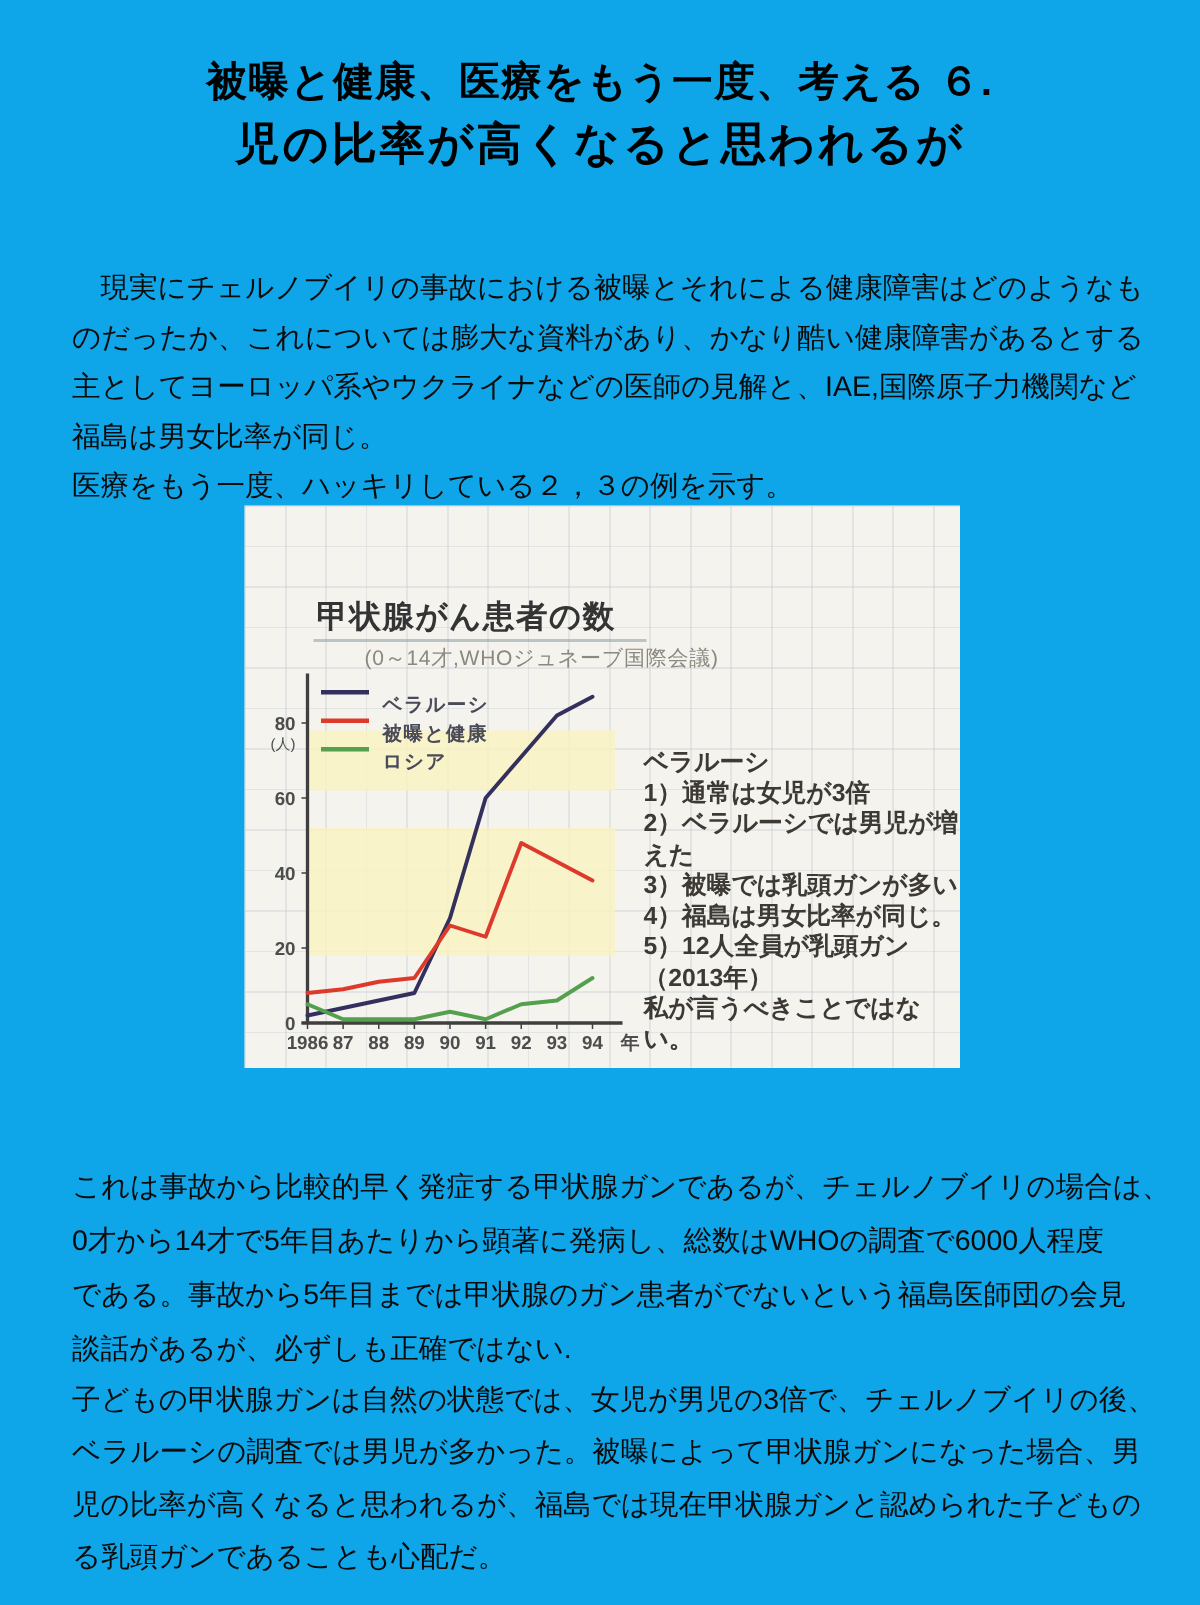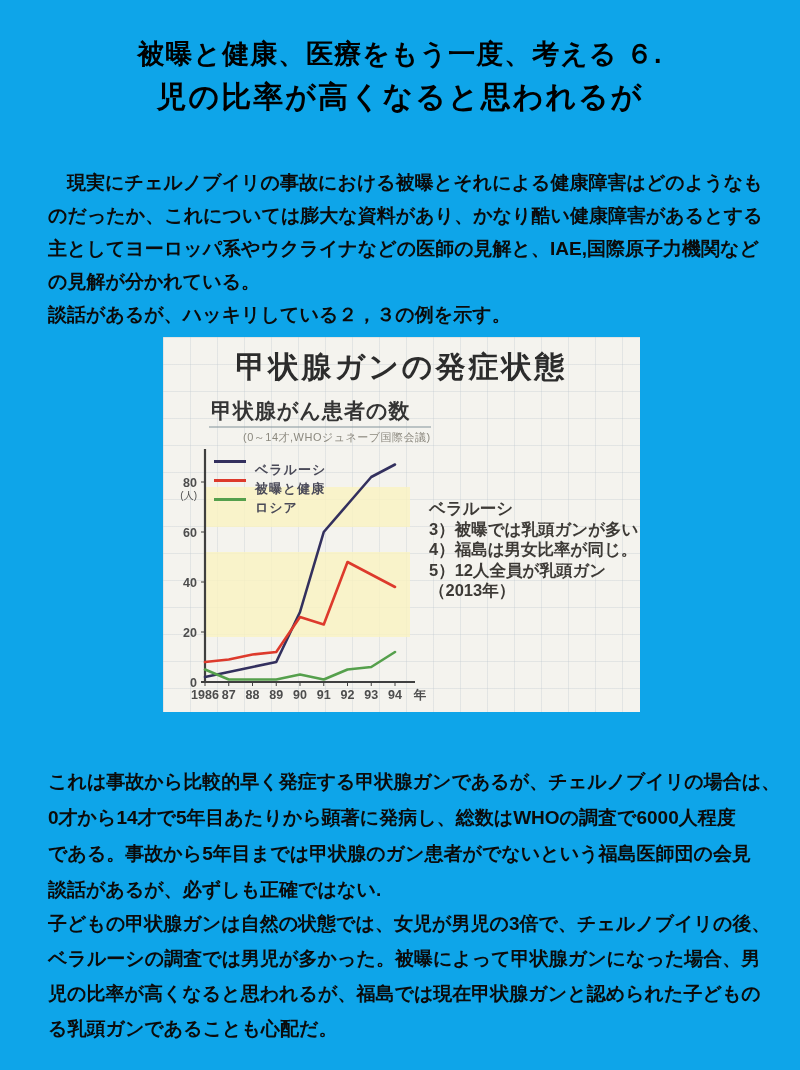--- a/index.html
+++ b/index.html
@@ -6,38 +6,38 @@
   .page {
     position:relative; width:800px; height:1070px; background:#0ea5e9;
     font-family:"Liberation Sans","DejaVu Sans",sans-serif;
     color:#0b0b0b; overflow:hidden;
   }
   
   .doc-title { position:absolute; top:34px; left:0; width:800px; text-align:center; font-weight:700; color:#000; }
   .doc-title .t1 { font-size:27px; letter-spacing:1px; line-height:40px; }
   .doc-title .t2 { font-size:30px; letter-spacing:2px; line-height:46px; }
   
-  .para { position:absolute; left:48px; width:712px; font-weight:700; }
+  .para { position:absolute; left:48px; width:712px; font-weight:400;margin-top:10px; }
   .para .line { white-space:pre; }
   .para1 { top:166px; font-size:19px; line-height:33px; }
   .para2 { top:764px; font-size:19px; line-height:36px; }
   .para3 { top:906px; font-size:19px; line-height:35px; }
   
   .scan {
     position:absolute; left:163px; top:337px; width:477px; height:375px;
     background-color:#f4f3ee;
     background-image:
       repeating-linear-gradient(to right,  rgba(185,195,203,0.30) 0px, rgba(185,195,203,0.30) 1px, transparent 1px, transparent 27px),
       repeating-linear-gradient(to bottom, rgba(185,195,203,0.30) 0px, rgba(185,195,203,0.30) 1px, transparent 1px, transparent 27px);
   }
   .scan-title { position:absolute; top:10px; left:0; width:100%; text-align:center;
     font-size:30px; font-weight:600; letter-spacing:3px; color:#2c2c2c; }
   .scan-subtitle { position:absolute; left:48px; top:60px; font-size:21px; font-weight:700; color:#343434; letter-spacing:1px; }
   .scan-subline { position:absolute; left:46px; top:89px; width:222px; height:2px; background:#8d9aa2; opacity:.55; }
-  .scan-caption { position:absolute; left:80px; top:93px; font-size:11px; color:#8b887e; letter-spacing:0.5px;text-align:right; }
+  .scan-caption { position:absolute; left:80px; top:93px; font-size:14px; color:#8b887e; letter-spacing:0.5px;text-align:right; }
   .chart-svg { position:absolute; left:0; top:0; }
   .legend { position:absolute; left:51px; top:115px; }
   .legend-row { display:flex; align-items:center; height:19px; }
   .legend-swatch { width:32px; height:3px; margin-right:9px; }
   .legend-label { font-size:13px; font-weight:600; color:#4a4a58; letter-spacing:1px;margin-top:17px; }
   .annotations { position:absolute; left:266px; top:161px; width:214px;
     font-size:16.5px; line-height:20.5px; font-weight:600; color:#3d3a36; }
 </style>
 </head>
 <body>
@@ -46,26 +46,25 @@
 
   <div class="doc-title">
     <div class="t1">被曝と健康、医療をもう一度、考える ６.</div>
     <div class="t2">児の比率が高くなると思われるが</div>
   </div>
 
   <div class="para para1">
       <div class="line">　現実にチェルノブイリの事故における被曝とそれによる健康障害はどのようなも</div>
       <div class="line">のだったか、これについては膨大な資料があり、かなり酷い健康障害があるとする</div>
       <div class="line">主としてヨーロッパ系やウクライナなどの医師の見解と、IAE,国際原子力機関など</div>
-      <div class="line">の見解が分かれている。</div>
-      <div class="line">談話があるが、ハッキリしている２，３の例を示す。</div>
+      <div class="line">福島は男女比率が同じ。</div>
+      <div class="line">医療をもう一度、ハッキリしている２，３の例を示す。</div>
     </div>
 
   <div class="scan">
-    <div class="scan-title">甲状腺ガンの発症状態</div>
     <div class="scan-subtitle">甲状腺がん患者の数</div>
     <div class="scan-subline"></div>
     <div class="scan-caption">(0～14才,WHOジュネーブ国際会議)</div>
     <svg class="chart-svg" width="477" height="375" viewBox="0 0 477 375">
         <rect x="42" y="215" width="205" height="85" fill="#faf3c0" opacity="0.8"></rect>
         <rect x="42" y="150" width="205" height="40" fill="#faf3c0" opacity="0.8"></rect>
         <path d="M 42 112 V 345 M 38 345 H 252" stroke="#3f3f3f" stroke-width="2.2" fill="none"></path>
         <line x1="38" x2="42" y1="345" y2="345" stroke="#3f3f3f" stroke-width="1"></line>
         <text x="34" y="349.5" text-anchor="end" font-size="12.5" fill="#4d4d4d" font-weight="600">0</text>
         <line x1="38" x2="42" y1="295" y2="295" stroke="#3f3f3f" stroke-width="1"></line>
@@ -109,24 +108,27 @@
           <span class="legend-swatch" style="background: rgb(221, 58, 44);"></span>
           <span class="legend-label">被曝と健康</span>
         </div>
         <div class="legend-row">
           <span class="legend-swatch" style="background: rgb(85, 160, 76);"></span>
           <span class="legend-label">ロシア</span>
         </div>
       </div>
     <div class="annotations">
         <div class="line">ベラルーシ</div>
+        <div class="line">1）通常は女児が3倍</div>
+        <div class="line">2）ベラルーシでは男児が増えた</div>
         <div class="line">3）被曝では乳頭ガンが多い</div>
         <div class="line">4）福島は男女比率が同じ。</div>
         <div class="line">5）12人全員が乳頭ガン</div>
         <div class="line">（2013年）</div>
+        <div class="line">私が言うべきことではない。</div>
       </div>
   </div>
 
   <div class="para para2">
       <div class="line">これは事故から比較的早く発症する甲状腺ガンであるが、チェルノブイリの場合は、</div>
       <div class="line">0才から14才で5年目あたりから顕著に発病し、総数はWHOの調査で6000人程度</div>
       <div class="line">である。事故から5年目までは甲状腺のガン患者がでないという福島医師団の会見</div>
       <div class="line">談話があるが、必ずしも正確ではない.</div>
     </div>
 

